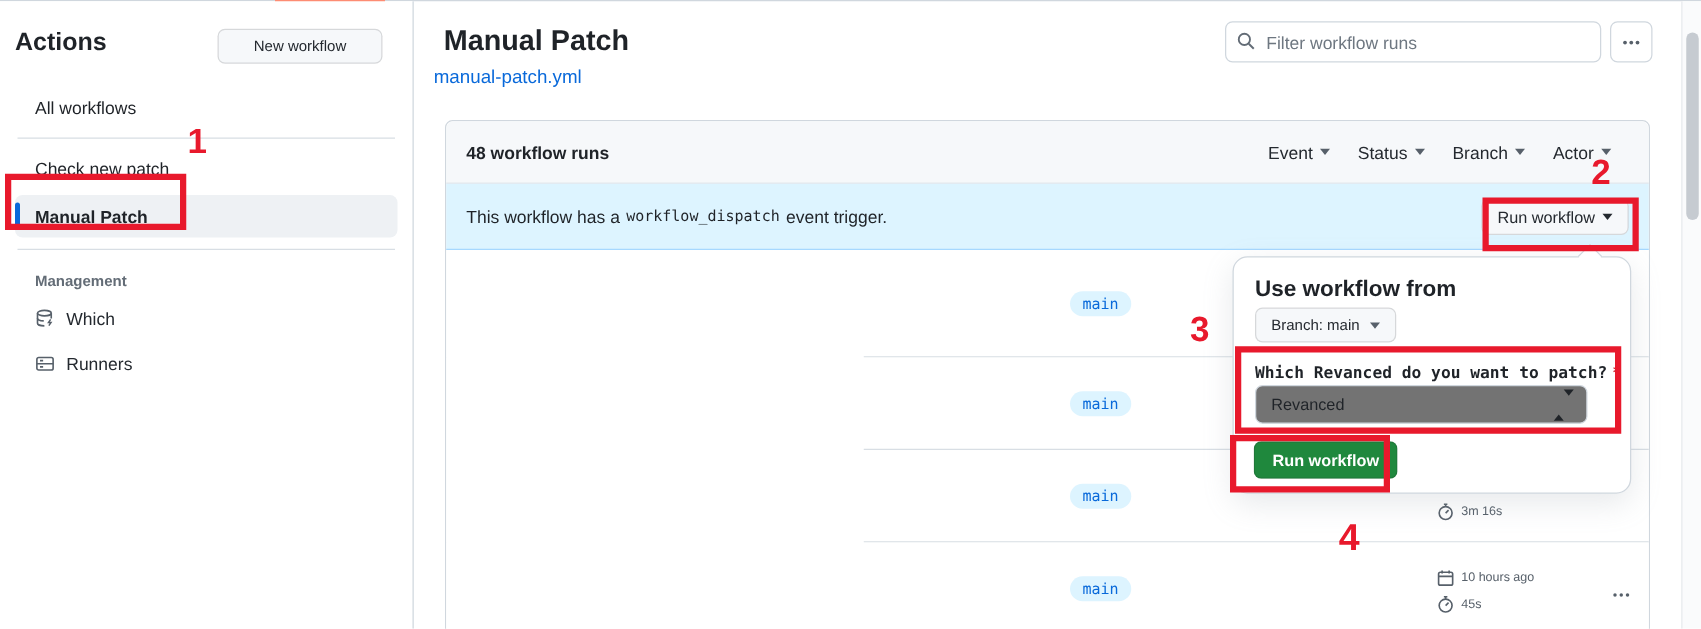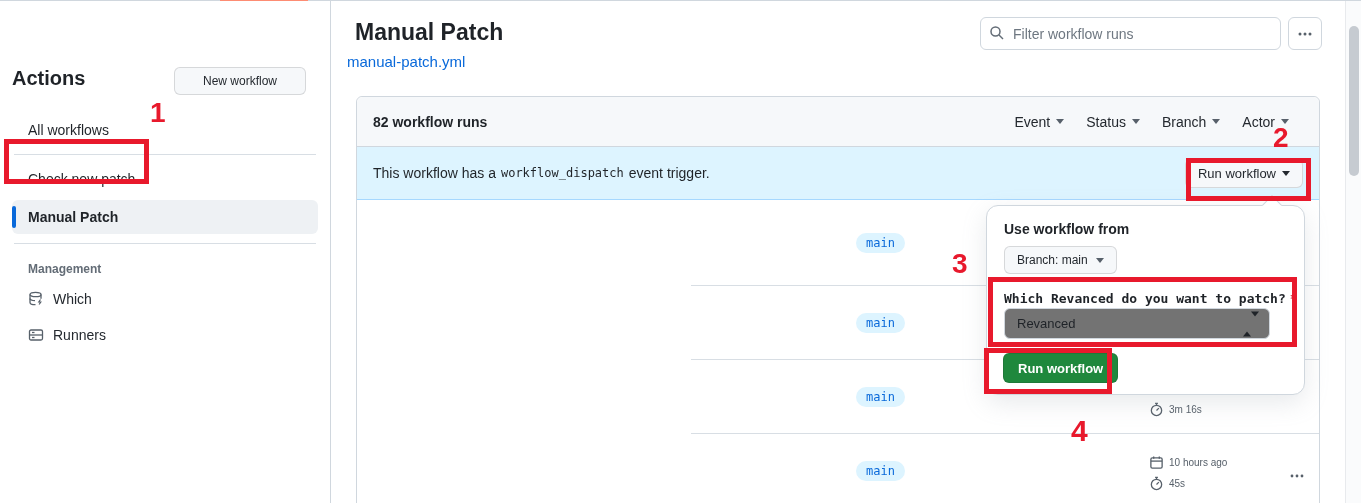--- a/index.html
+++ b/index.html
@@ -6,21 +6,21 @@
   html,body { width:1361px; height:503px; }
   body {
     position:relative; overflow:hidden; background:#ffffff;
     font-family:"Liberation Sans", sans-serif; color:#1f2328; font-size:14px;
   }
   .top-border { position:absolute; top:0; left:0; width:1361px; height:1px; background:#d0d7de; }
   .tab-underline { position:absolute; top:0; left:220px; width:88px; height:3px; background:#fd8c73; border-radius:0 0 2px 2px; }
 
   
   .sidebar { position:absolute; top:1px; left:0; width:331px; height:502px; background:#fff; border-right:1px solid #d0d7de; }
-  .sidebar-top { display:flex; align-items:flex-start; justify-content:space-between; padding:22px 24px 0 12px;margin-top:44px; }
+  .sidebar-top { display:flex; align-items:flex-start; justify-content:space-between; padding:22px 24px 0 12px; }
   .sidebar-title { font-size:20px; font-weight:700; color:#1f2328; }
   .btn-secondary {
     font-family:"Liberation Sans", sans-serif; font-size:12px; color:#24292f;
     background:#f6f8fa; border:1px solid rgba(31,35,40,0.15); border-radius:6px;
     padding:6px 28px; cursor:pointer; font-weight:500;
   }
   .side-nav { padding:20px 12px 0 12px; }
   .nav-item {
     height:30px; display:flex; align-items:center; padding:0 16px;
     font-size:14px; color:#1f2328; border-radius:6px; cursor:pointer; position:relative;
@@ -92,21 +92,21 @@
   
   .popup {
     position:absolute; left:986px; top:205px; width:319px; height:190px; z-index:5;
     background:#fff; border:1px solid #d0d7de; border-radius:12px;
     box-shadow:0 8px 24px rgba(140,149,159,0.2);
   }
   .popup-caret {
     position:absolute; left:278px; top:-8px; width:14px; height:14px; background:#fff;
     border-left:1px solid #d0d7de; border-top:1px solid #d0d7de; transform:rotate(45deg);
   }
-  .popup-label { position:absolute; left:17px; top:15px; font-size:14px; font-weight:700; color:#1f2328; }
+  .popup-label { position:absolute; left:17px; top:15px; font-size:18px; font-weight:700; color:#1f2328; }
   .branch-select {
     position:absolute; left:17px; top:40px; height:28px; padding:0 12px;
     display:flex; align-items:center; background:#f6f8fa; border:1px solid rgba(31,35,40,0.15);
     border-radius:6px; font-family:"Liberation Sans", sans-serif; font-size:12px; color:#24292f; cursor:pointer;
   }
   .branch-select .caret-down { border-top-color:#57606a; margin-left:8px; }
   .input-label {
     position:absolute; left:17px; top:85px; font-family:"DejaVu Sans Mono","Liberation Mono",monospace;
     font-size:13px; font-weight:700; color:#1f2328; white-space:nowrap;
   }
@@ -187,21 +187,21 @@
 <button class="kebab-btn">
   <svg width="16" height="16" viewBox="0 0 16 16">
     <circle cx="3" cy="8" r="1.5" fill="#57606a"></circle>
       <circle cx="8" cy="8" r="1.5" fill="#57606a"></circle>
       <circle cx="13" cy="8" r="1.5" fill="#57606a"></circle>
   </svg>
 </button>
 
 <section class="runs-table">
   <div class="runs-header">
-    <span class="runs-count">82 workflow runs</span>
+    <span class="runs-count">48 workflow runs</span>
     <div class="filters">
       <span class="filter">
           <span>Event</span>
           <i class="caret-down"></i>
         </span>
       <span class="filter">
           <span>Status</span>
           <i class="caret-down"></i>
         </span>
       <span class="filter">

